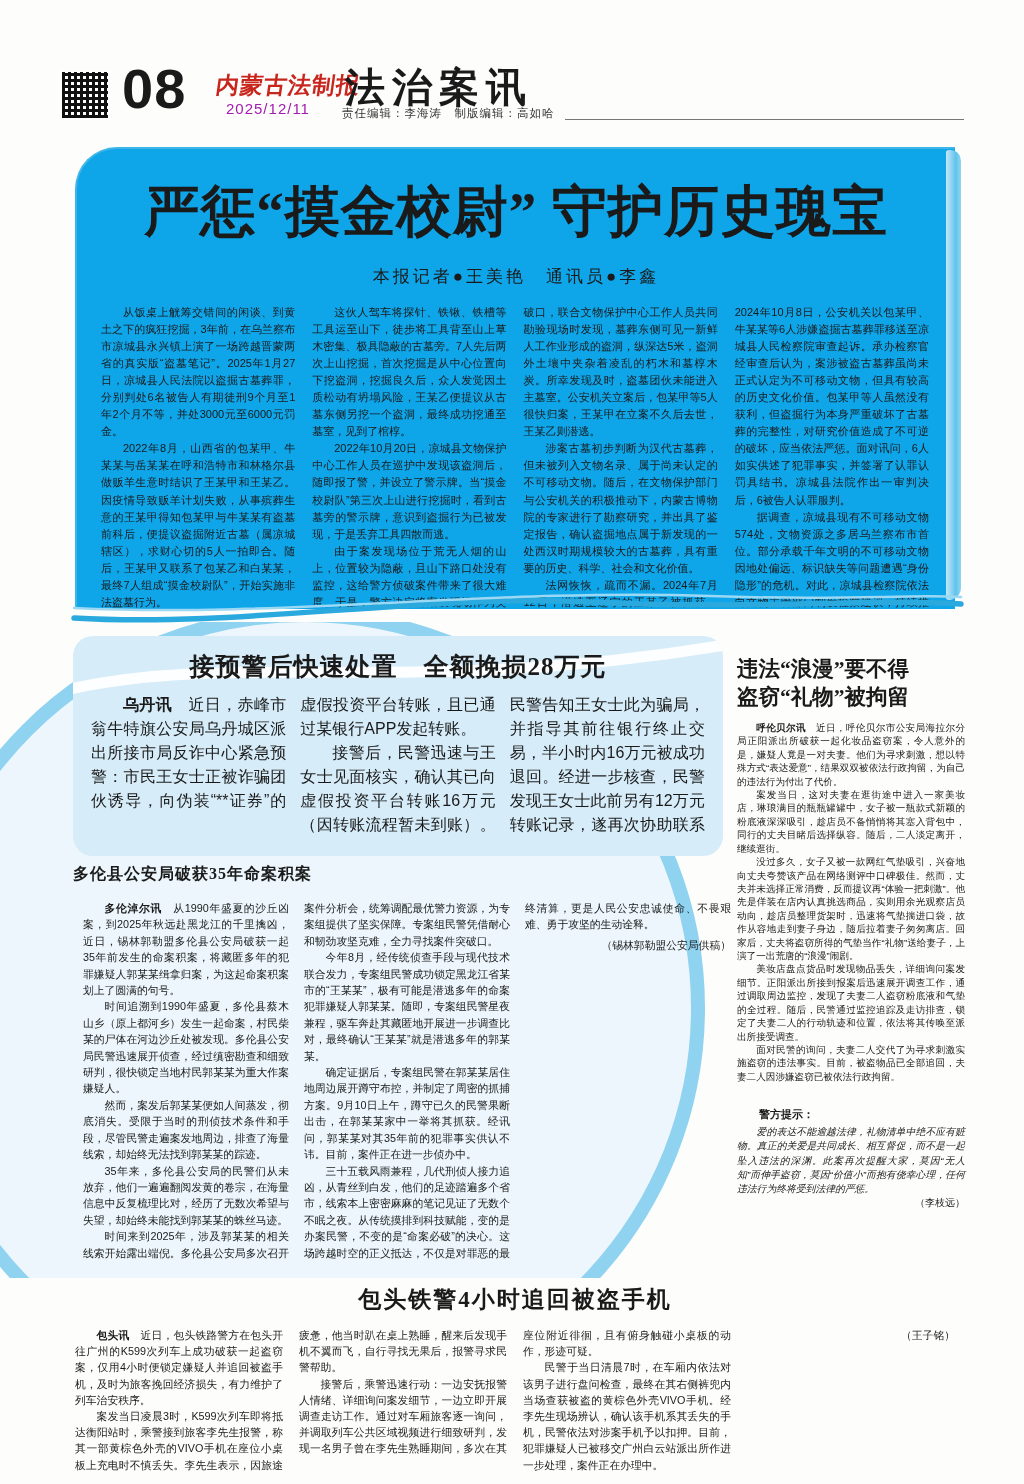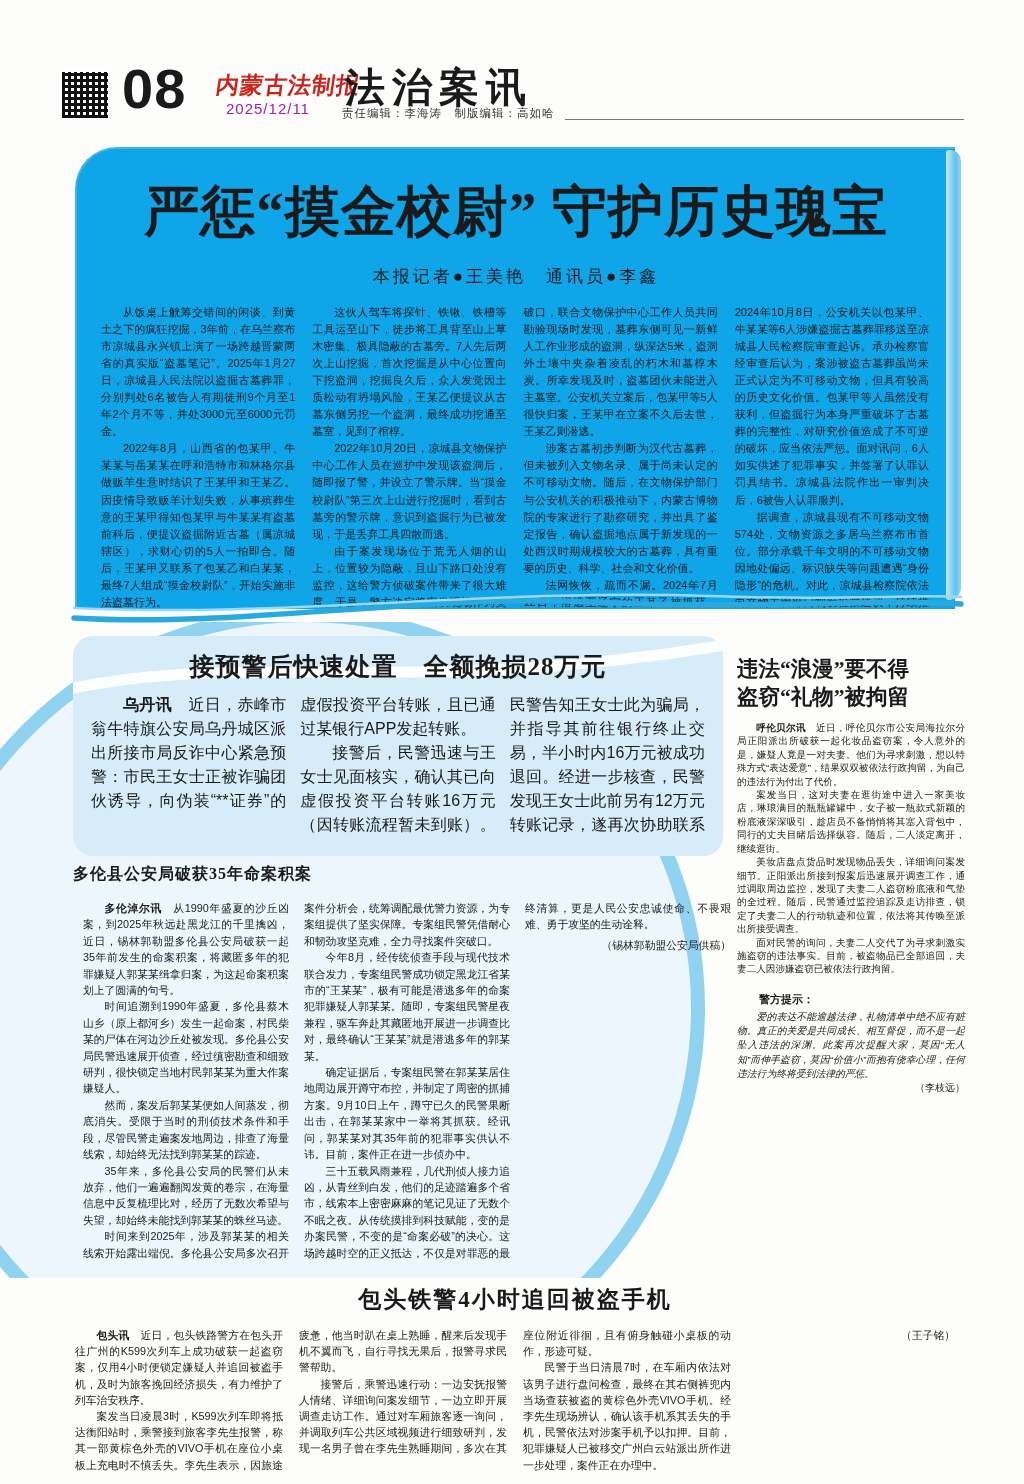--- a/index.html
+++ b/index.html
@@ -48,21 +48,21 @@
   .fraud-body{position:relative;margin:10px 18px 0 18px;height:164px;column-count:3;column-gap:14px;
       column-fill:auto;font-size:16px;line-height:1.5;text-align:justify;overflow:hidden;}
   .murder-title{position:absolute;left:73px;top:242px;width:650px;font-size:16px;
       font-weight:900;font-family:"Liberation Serif",serif;letter-spacing:1px;}
   .murder-body{position:absolute;left:83px;top:278px;width:648px;height:366px;column-count:3;
       column-gap:15px;column-fill:auto;font-size:10.8px;line-height:1.52;text-align:justify;overflow:hidden;}
   
   .theft{position:absolute;left:737px;top:656px;width:228px;z-index:3;}
   .theft-title{font-size:21.5px;font-weight:900;font-family:"Liberation Serif",serif;line-height:1.3;}
   .theft-body{margin-top:9px;font-size:9.6px;line-height:1.4;text-align:justify;}
-  .tip{margin-top:16px;}
+  .tip{margin-top:24px;}
   .tip-title{font-weight:bold;font-size:11px;text-indent:2em;margin:0 0 3px 0;}
   .tip-text{font-style:italic;font-size:9.8px;line-height:1.45;text-align:justify;text-indent:2em;margin:0;}
   .theft-sig{text-align:right;font-size:10px;}
   
   .phone{position:absolute;left:75px;top:1284px;width:880px;z-index:2;}
   .phone-title{text-align:center;font-size:23px;font-weight:900;font-family:"Liberation Serif",serif;
       letter-spacing:2px;}
   .phone-body{margin-top:12px;height:158px;column-count:4;column-gap:16px;column-fill:auto;
       font-size:10.8px;line-height:1.5;text-align:justify;overflow:hidden;}
   svg{display:block;}
@@ -133,20 +133,21 @@
   </div>
 
   <div class="theft">
     <div class="theft-title">
       <div>违法“浪漫”要不得</div>
       <div>盗窃“礼物”被拘留</div>
     </div>
     <div class="theft-body">
       <p class="para"><b class="lead">呼伦贝尔讯</b>　<span>近日，呼伦贝尔市公安局海拉尔分局正阳派出所破获一起化妆品盗窃案，令人意外的是，嫌疑人竟是一对夫妻。他们为寻求刺激，想以特殊方式“表达爱意”，结果双双被依法行政拘留，为自己的违法行为付出了代价。</span></p>
       <p class="para">案发当日，这对夫妻在逛街途中进入一家美妆店，琳琅满目的瓶瓶罐罐中，女子被一瓶款式新颖的粉底液深深吸引，趁店员不备悄悄将其塞入背包中，同行的丈夫目睹后选择纵容。随后，二人淡定离开，继续逛街。</p>
+      <p class="para">没过多久，女子又被一款网红气垫吸引，兴奋地向丈夫夸赞该产品在网络测评中口碑极佳。然而，丈夫并未选择正常消费，反而提议再“体验一把刺激”。他先是佯装在店内认真挑选商品，实则用余光观察店员动向，趁店员整理货架时，迅速将气垫揣进口袋，故作从容地走到妻子身边，随后拉着妻子匆匆离店。回家后，丈夫将盗窃所得的气垫当作“礼物”送给妻子，上演了一出荒唐的“浪漫”闹剧。</p>
       <p class="para">美妆店盘点货品时发现物品丢失，详细询问案发细节。正阳派出所接到报案后迅速展开调查工作，通过调取周边监控，发现了夫妻二人盗窃粉底液和气垫的全过程。随后，民警通过监控追踪及走访排查，锁定了夫妻二人的行动轨迹和位置，依法将其传唤至派出所接受调查。</p>
       <p class="para">面对民警的询问，夫妻二人交代了为寻求刺激实施盗窃的违法事实。目前，被盗物品已全部追回，夫妻二人因涉嫌盗窃已被依法行政拘留。</p>
     </div>
     <div class="tip">
       <p class="tip-title">警方提示：</p>
       <p class="tip-text">爱的表达不能逾越法律，礼物清单中绝不应有赃物。真正的关爱是共同成长、相互督促，而不是一起坠入违法的深渊。此案再次提醒大家，莫因“无人知”而伸手盗窃，莫因“价值小”而抱有侥幸心理，任何违法行为终将受到法律的严惩。</p>
     </div>
     <div class="theft-sig">（李枝远）</div>
   </div>
 

